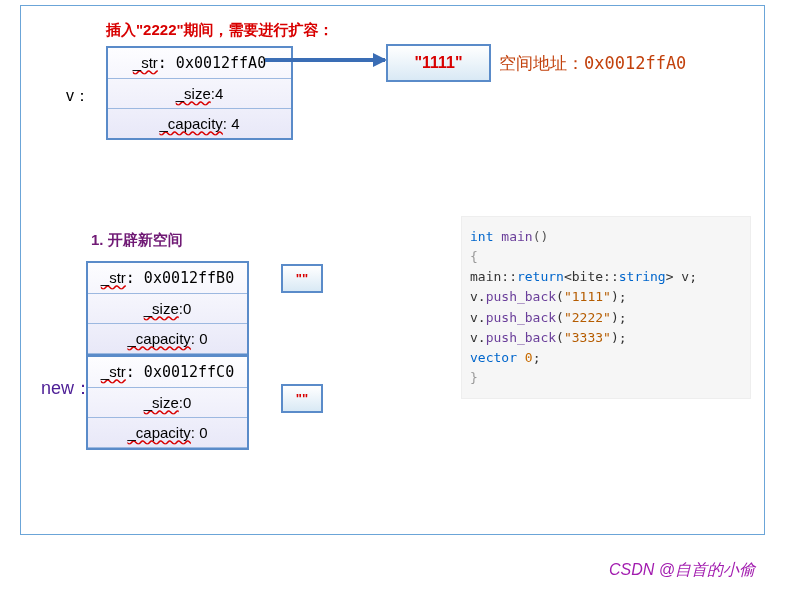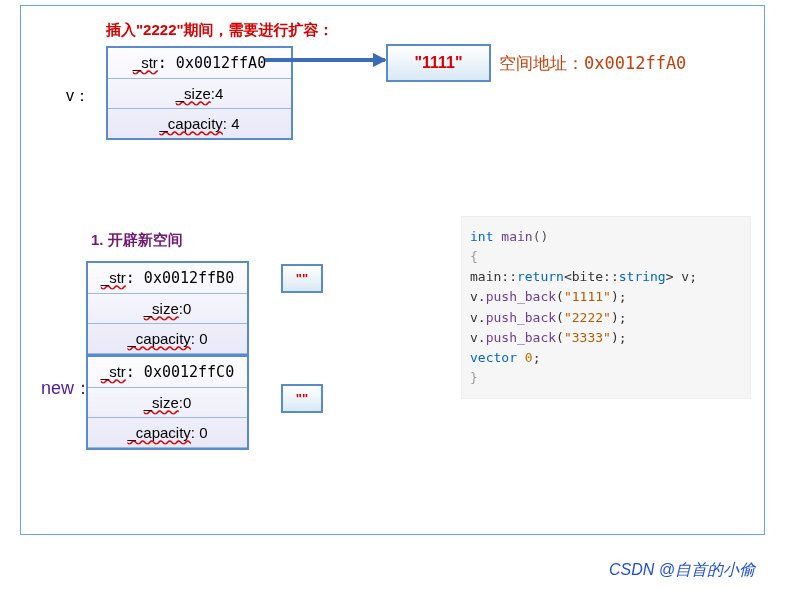--- a/index.html
+++ b/index.html
@@ -27,21 +27,21 @@
   .struct-sep { height: 3px; background: #5a8bc9; }
   .smallval1 { left: 260px; top: 258px; width: 42px; padding: 5px 0; font-size: 13px; }
   .smallval2 { left: 260px; top: 378px; width: 42px; padding: 5px 0; font-size: 13px; }
   .code { position: absolute; left: 440px; top: 210px; width: 290px; background: #f6f6f6; border: 1px solid #eee; padding: 10px 8px; font-family: Consolas, monospace; font-size: 13px; line-height: 1.55; color: #333; }
   .kw { color: #0066cc; }
   .fn { color: #6a3e9a; }
   .str { color: #b55c00; }
   .num { color: #c76b00; }
   .punct, .op { color: #555; }
   .brace { color: #999; }
-  .watermark { position: absolute; right: 30px; bottom: 10px; color: #1d4ed8; font-size: 16px; font-style: italic; margin-top: 13px; }
+  .watermark { position: absolute; right: 30px; bottom: 10px; color: #a21caf; font-size: 16px; font-style: italic; margin-top: 13px; }
 </style>
 </head>
 <body>
 
 <div class="frame">
 
   <div class="title1">插入"2222"期间，需要进行扩容：</div>
   <div class="vlabel">v：</div>
 
   <div class="struct1">

